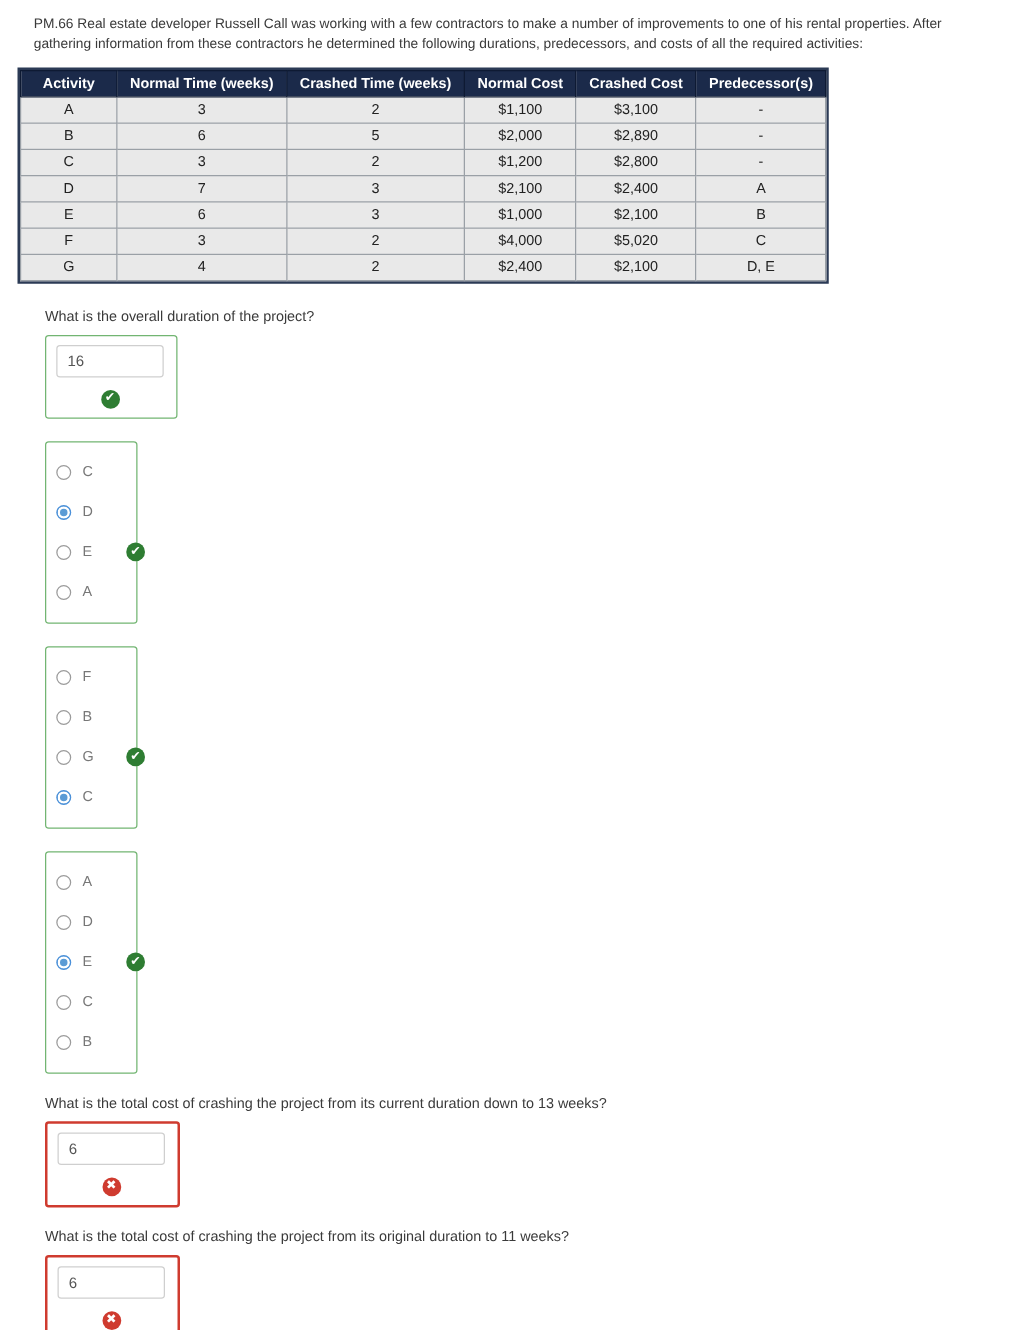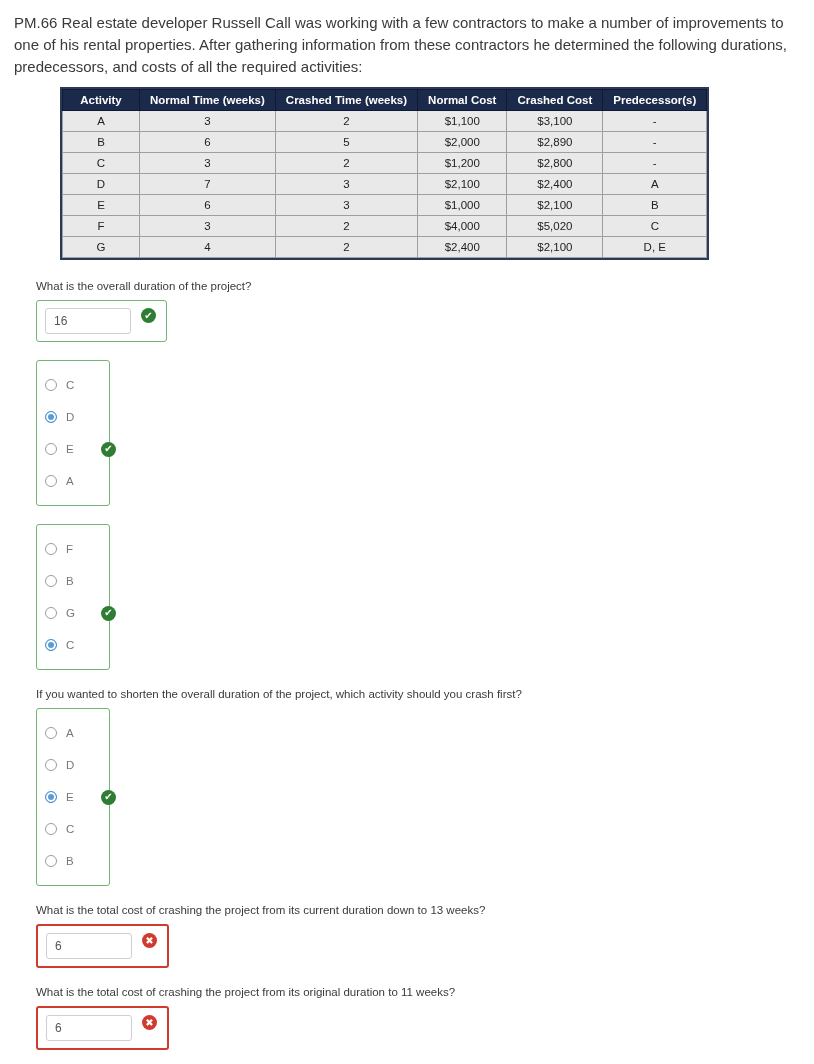--- a/index.html
+++ b/index.html
@@ -14,32 +14,31 @@
     font-size: 11.5px;
     color: #333333;
     -webkit-font-smoothing: antialiased;
   }
   .page {
     padding: 10px 14px 20px 14px;
     box-sizing: border-box;
     width: 814px;
   }
   .prompt {
-    font-size: 15px;
+    font-size: 11px;
     line-height: 1.45;
     color: #3a3a3a;
-    margin: 2px 0 10px 0;
+    margin: 2px 0 10px 13px;
     max-width: 790px;
   }
   
   .tbl-wrap {
     border: 2px solid #2b3a55;
     display: inline-block;
     margin-bottom: 18px;
-    margin-left: 46px;
   }
   table.data {
     border-collapse: collapse;
     font-size: 11px;
   }
   table.data th {
     background: #1b2a4a;
     color: #ffffff;
     font-weight: bold;
     padding: 4px 10px;
@@ -66,25 +65,27 @@
     font-size: 11.5px;
     color: #3a3a3a;
   }
   .qblock {
     margin-bottom: 18px;
     padding-left: 22px;
   }
   
   .answer-row {
     display: inline-flex;
+    align-items: center;
     gap: 10px;
     border: 1px solid #72b572;
     border-radius: 3px;
     padding: 7px 10px 7px 8px;
     background: #ffffff;
+    flex-direction: column;
   }
   .answer-row.wrong {
     border: 2px solid #cf3b2f;
   }
   .answer-row input.txt {
     width: 86px;
     height: 26px;
     box-sizing: border-box;
     border: 1px solid #cfcfcf;
     border-radius: 3px;
@@ -253,21 +254,21 @@
             <span class="radio"></span>
             <span class="lbl">B</span>
           </div><div class="choice">
             <span class="radio"></span>
             <span class="lbl">G</span>
             <span class="mark ok">✔</span>
           </div><div class="choice">
             <span class="radio sel"></span>
             <span class="lbl">C</span>
           </div></div></div>
-      <div class="qblock"><div class="question">If you wanted to shorten the overall duration of the project, which activity should you crash first?</div><div class="choices"><div class="choice">
+      <div class="qblock"><div class="choices"><div class="choice">
             <span class="radio"></span>
             <span class="lbl">A</span>
           </div><div class="choice">
             <span class="radio"></span>
             <span class="lbl">D</span>
           </div><div class="choice">
             <span class="radio sel"></span>
             <span class="lbl">E</span>
             <span class="mark ok">✔</span>
           </div><div class="choice">

